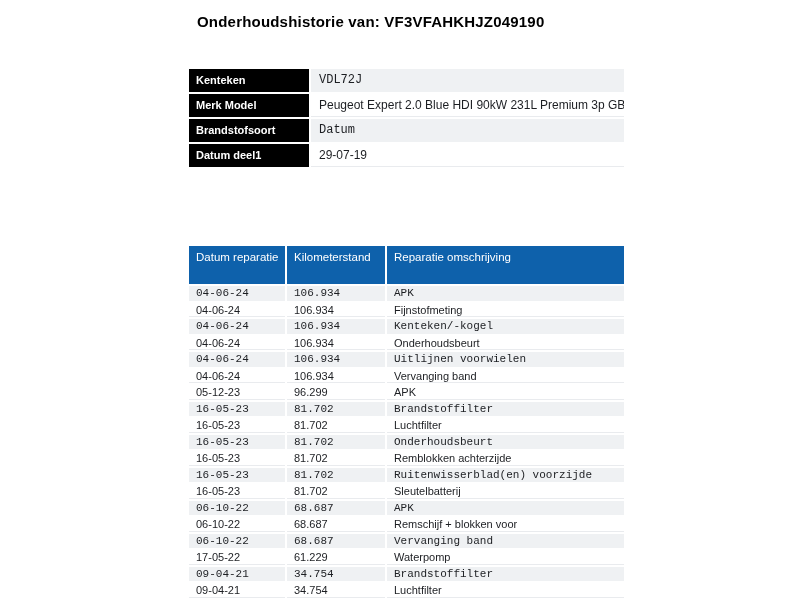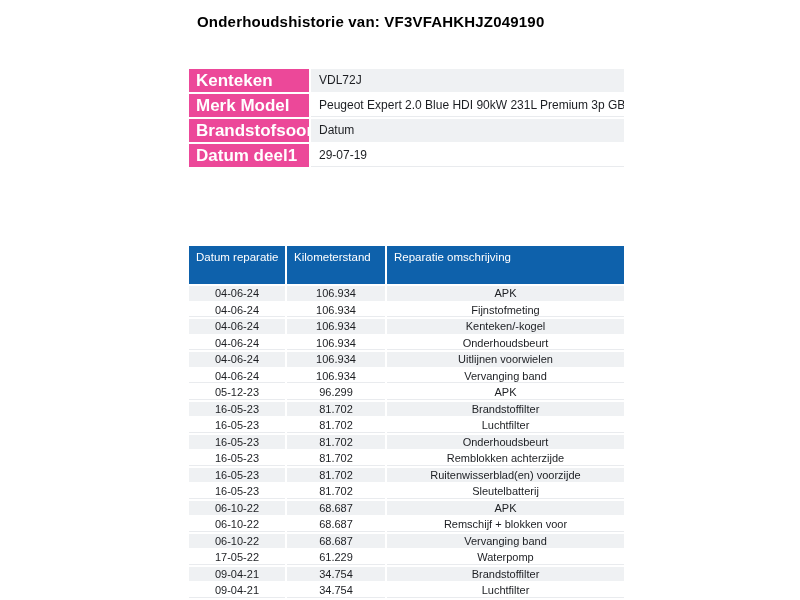--- a/index.html
+++ b/index.html
@@ -38,23 +38,23 @@
     text-align: left;
   }
   
   table.info {
     left: 188px;
     top: 68px;
     width: 437px;
   }
   table.info col.c-label { width: 122px; }
   table.info th.lbl {
-    background: #ec4899;
+    background: #000000;
     color: #ffffff;
-    font-size: 17px;
+    font-size: 11px;
     font-weight: bold;
     padding: 4px 7px;
     line-height: 15px;
   }
   table.info td.val {
     font-size: 12px;
     color: #1c1e22;
     padding: 4px 8px;
     line-height: 15px;
   }
@@ -76,23 +76,22 @@
     padding: 4px 7px;
     height: 30px;
     line-height: 14px;
   }
   table.hist tbody td {
     font-size: 11px;
     color: #1c1e22;
     padding: 1px 7px;
     line-height: 12.5px;
     height: 12.5px;
-    text-align: center;
-  }
-  tr.stripe-odd td, tr.stripe-odd th.lbl-none { background: #EFF1F3; }
+  }
+  tr.stripe-odd td, tr.stripe-odd th.lbl-none { background: #EFF1F3; font-family: Liberation Mono, monospace; }
   tr.stripe-even td { background: #FFFFFF; box-shadow: inset 0 -1px 0 #e9ebee; }
   table.info tr.stripe-odd td.val { background: #EFF1F3; }
   table.info tr.stripe-even td.val { background: #FFFFFF; box-shadow: inset 0 -1px 0 #e9ebee; }
 </style>
 </head>
 <body>
 
 <div>
 
   <h1 class="title">Onderhoudshistorie van: VF3VFAHKHJZ049190</h1>

